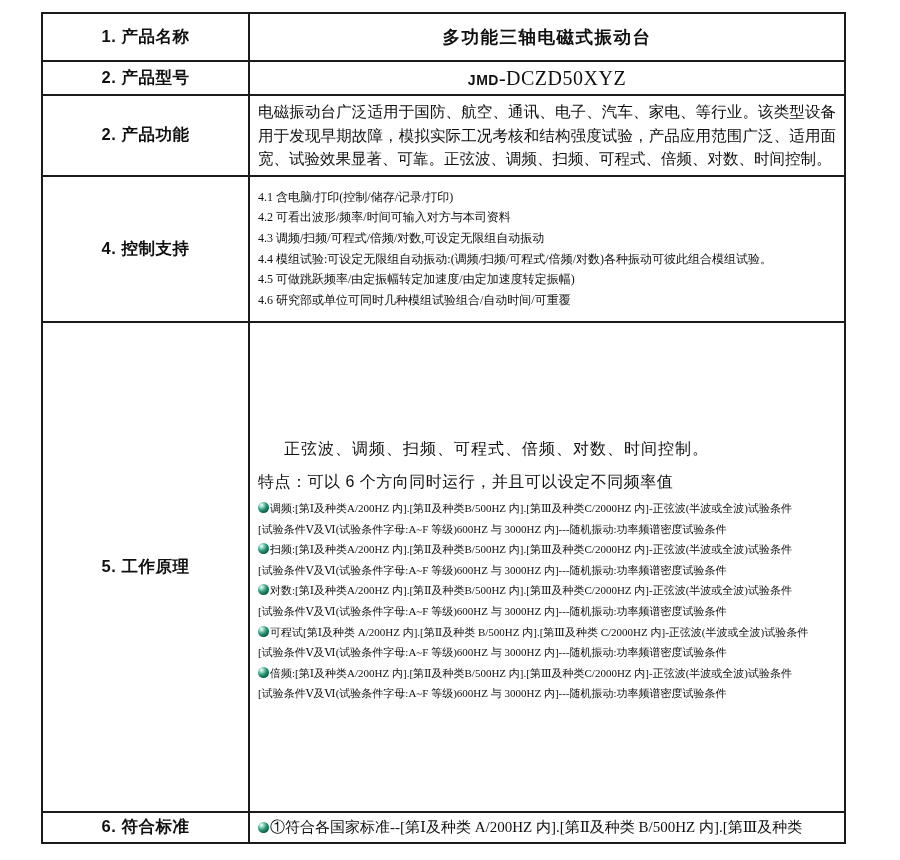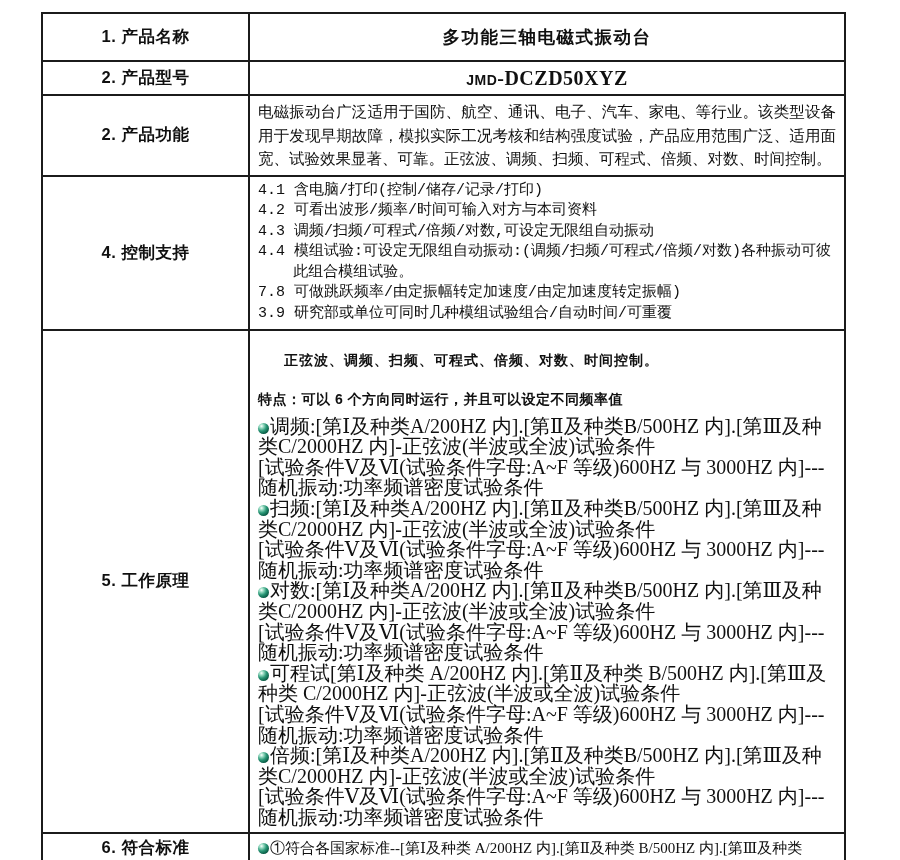--- a/index.html
+++ b/index.html
@@ -44,44 +44,43 @@
     letter-spacing: 1.5px;
   }
   .model-line { text-align: center; letter-spacing: 0.5px; }
   .model-line .jmd {
     font-family: "Liberation Sans", "DejaVu Sans", sans-serif;
     font-weight: bold; font-size: 14px;
   }
   .model-line .model-rest {
     font-family: "Liberation Serif", "DejaVu Serif", serif;
     font-size: 20px;
-    font-weight: bold;
   }
 
   .func-text {
     font-size: 15.5px;
     line-height: 23.5px;
     text-align: justify;
   }
 
-  .ctrl-list { font-size: 15px; line-height: 20.6px; font-family: Liberation Mono, monospace; }
+  .ctrl-list { font-size: 12px; line-height: 20.6px; }
   .ctrl-item { padding-left: 2.35em; text-indent: -2.35em; }
 
   .work-cell { vertical-align: top; }
   .work-head {
     font-family: "Liberation Sans", "DejaVu Sans", sans-serif;
-    font-weight: bold;
-    font-size: 14px;
+    font-weight: normal;
+    font-size: 16px;
     line-height: 27px;
-    margin-top: 12px;
+    margin-top: 6px;
   }
   .work-head-1 { padding-left: 26px; letter-spacing: 1px; }
   .work-head-2 { letter-spacing: 0.5px; margin-bottom: 3px; }
 
-  .bullet-block { font-size: 20px; line-height: 20.6px; word-break: break-all; }
+  .bullet-block { font-size: 11px; line-height: 20.6px; word-break: break-all; }
   .sphere {
     display: inline-block;
     width: 11px; height: 11px;
     border-radius: 50%;
     background: radial-gradient(circle at 32% 28%,
       #ffffff 0%, #a5e2cb 16%, #2a9877 45%, #0c6049 72%, #07402f 100%);
     margin-right: 1px;
     vertical-align: -1px;
   }
   .std-line { font-size: 15px; line-height: 20px; white-space: nowrap; }
@@ -120,22 +119,22 @@
   </tr>
 
   <tr style="height:146px;">
     <td class="lab">4. 控制支持</td>
     <td class="cnt">
       <div class="ctrl-list">
         <div class="ctrl-item">4.1 含电脑/打印(控制/储存/记录/打印)</div>
         <div class="ctrl-item">4.2 可看出波形/频率/时间可输入对方与本司资料</div>
         <div class="ctrl-item">4.3 调频/扫频/可程式/倍频/对数,可设定无限组自动振动</div>
         <div class="ctrl-item">4.4 模组试验:可设定无限组自动振动:(调频/扫频/可程式/倍频/对数)各种振动可彼此组合模组试验。</div>
-        <div class="ctrl-item">7.8 可做跳跃频率/由定振幅转定加速度/由定加速度转定振幅)</div>
-        <div class="ctrl-item">3.9 研究部或单位可同时几种模组试验组合/自动时间/可重覆</div>
+        <div class="ctrl-item">4.5 可做跳跃频率/由定振幅转定加速度/由定加速度转定振幅)</div>
+        <div class="ctrl-item">4.6 研究部或单位可同时几种模组试验组合/自动时间/可重覆</div>
       </div>
     </td>
   </tr>
 
   <tr style="height:490px;">
     <td class="lab">5. 工作原理</td>
     <td class="cnt work-cell">
       <div class="work-head work-head-1">正弦波、调频、扫频、可程式、倍频、对数、时间控制。</div>
       <div class="work-head work-head-2">特点：可以 6 个方向同时运行，并且可以设定不同频率值</div>
 

